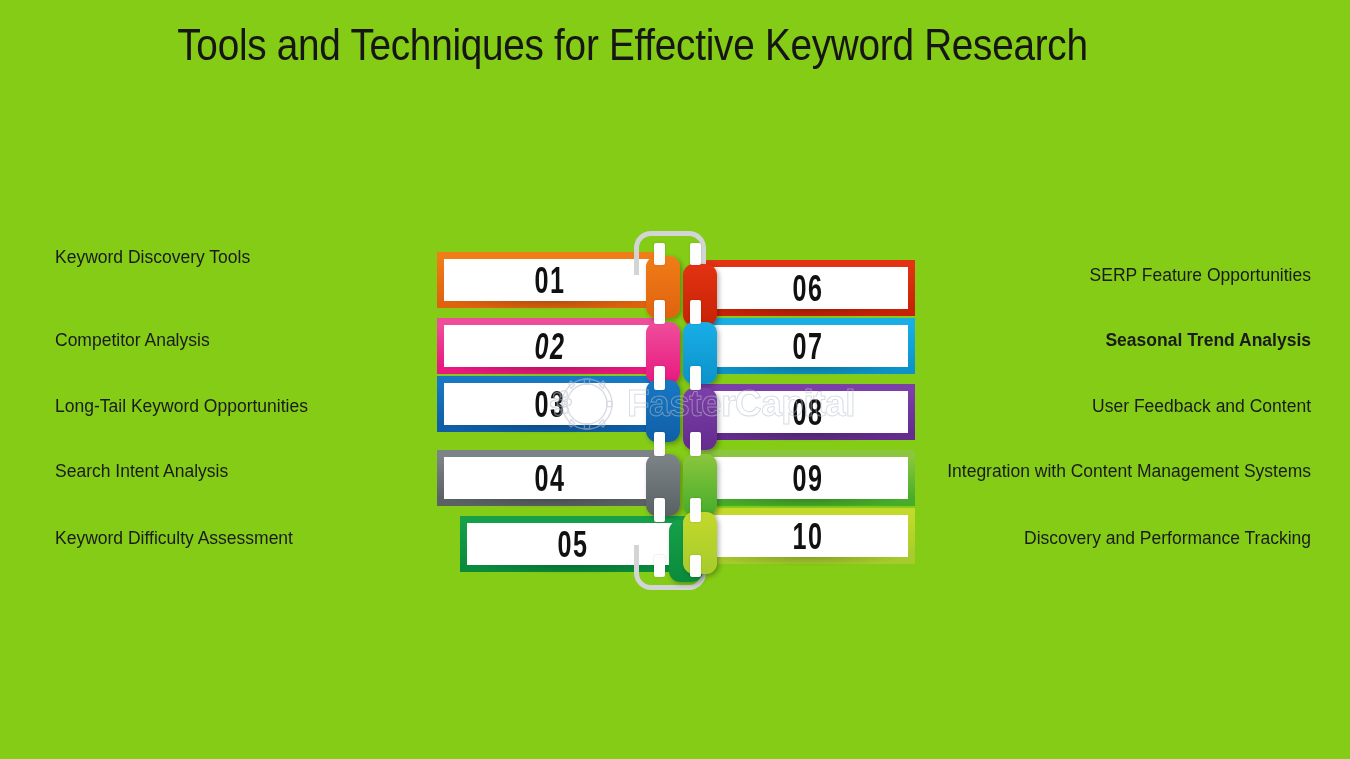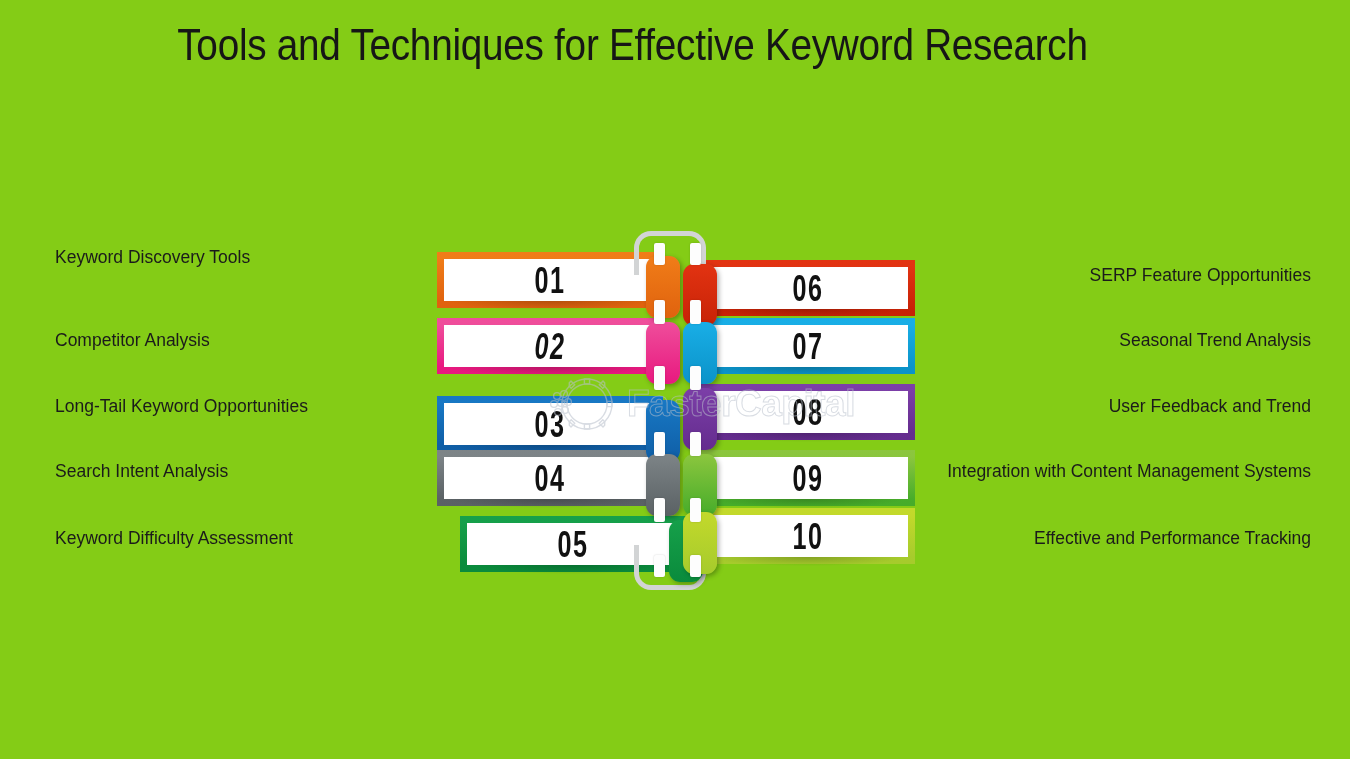--- a/index.html
+++ b/index.html
@@ -167,21 +167,21 @@
 
     <div id="pills-layer">
         <div class="pill left" style="top: 252px; border-color: rgb(240, 125, 24); border-image: linear-gradient(rgb(240, 125, 24), rgb(224, 98, 14)) 1 / 1 / 0 stretch;">
           <div class="knob" style="background: linear-gradient(rgb(240, 125, 24) 0%, rgb(224, 98, 14) 100%);"></div>
           <div class="pill-num">01</div>
         </div>
         <div class="pill left" style="top: 318px; border-color: rgb(239, 78, 155); border-image: linear-gradient(rgb(239, 78, 155), rgb(232, 24, 127)) 1 / 1 / 0 stretch; font-style: italic;">
           <div class="knob" style="background: linear-gradient(rgb(239, 78, 155) 0%, rgb(232, 24, 127) 100%);"></div>
           <div class="pill-num">02</div>
         </div>
-        <div class="pill left" style="top: 396px; border-color: rgb(24, 120, 196); border-image: linear-gradient(rgb(24, 120, 196), rgb(15, 94, 166)) 1 / 1 / 0 stretch;">
+        <div class="pill left" style="top: 376px; border-color: rgb(24, 120, 196); border-image: linear-gradient(rgb(24, 120, 196), rgb(15, 94, 166)) 1 / 1 / 0 stretch;">
           <div class="knob" style="background: linear-gradient(rgb(24, 120, 196) 0%, rgb(15, 94, 166) 100%);"></div>
           <div class="pill-num">03</div>
         </div>
         <div class="pill left" style="top: 450px; border-color: rgb(125, 132, 135); border-image: linear-gradient(rgb(125, 132, 135), rgb(90, 97, 100)) 1 / 1 / 0 stretch;">
           <div class="knob" style="background: linear-gradient(rgb(125, 132, 135) 0%, rgb(90, 97, 100) 100%);"></div>
           <div class="pill-num">04</div>
         </div>
         <div class="pill left" style="top: 516px; border-color: rgb(22, 160, 74); border-image: linear-gradient(rgb(22, 160, 74), rgb(10, 139, 60)) 1 / 1 / 0 stretch; margin-left: 23px;">
           <div class="knob" style="background: linear-gradient(rgb(22, 160, 74) 0%, rgb(10, 139, 60) 100%);"></div>
           <div class="pill-num">05</div>
@@ -207,24 +207,24 @@
           <div class="pill-num">10</div>
         </div>
       </div>
     <div id="labels-layer">
         <div class="label left" style="top: 244px;">Keyword Discovery Tools</div>
         <div class="label left" style="top: 327px;">Competitor Analysis</div>
         <div class="label left" style="top: 393px;">Long-Tail Keyword Opportunities</div>
         <div class="label left" style="top: 458px;">Search Intent Analysis</div>
         <div class="label left" style="top: 525px;">Keyword Difficulty Assessment</div>
         <div class="label right" style="top: 262px;">SERP Feature Opportunities</div>
-        <div class="label right" style="top: 327px;">Seasonal Trend Analysis</div>
-        <div class="label right" style="top: 393px;">User Feedback and Trend</div>
+        <div class="label right" style="top: 327px; font-weight: bold;">Seasonal Trend Analysis</div>
+        <div class="label right" style="top: 393px;">User Feedback and Content</div>
         <div class="label right" style="top: 458px;">Integration with Content Management Systems</div>
-        <div class="label right" style="top: 525px;">Effective and Performance Tracking</div>
+        <div class="label right" style="top: 525px;">Discovery and Performance Tracking</div>
       </div>
 
     <div id="watermark">
       <svg width="78" height="56" viewBox="0 0 78 56">
         <g fill="none" stroke="#b9c0cc" stroke-width="1.4">
           <circle cx="42" cy="28" r="20"></circle>
           <circle cx="42" cy="28" r="25"></circle>
           <path d="M42 3 l2.6 0 0 5 -5.2 0 0 -5 z"></path>
           <path d="M42 53 l2.6 0 0 -5 -5.2 0 0 5 z"></path>
           <path d="M17 28 l0 2.6 5 0 0 -5.2 -5 0 z"></path>

